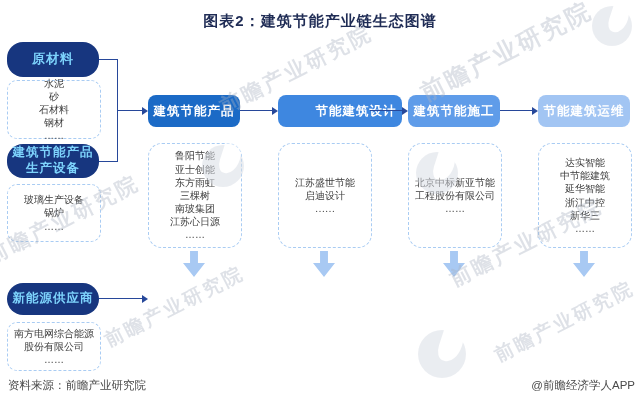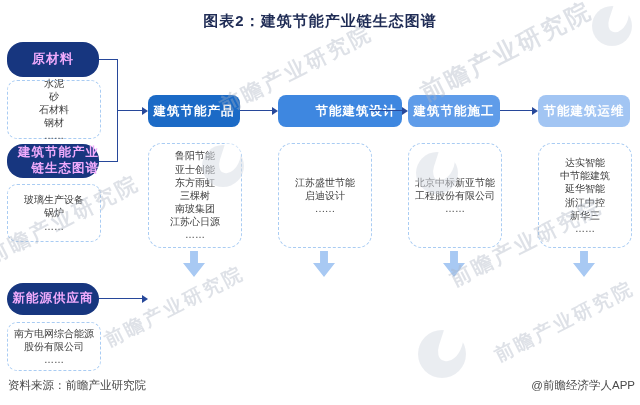--- a/index.html
+++ b/index.html
@@ -5,22 +5,22 @@
   html,body{margin:0;padding:0;background:#fff;}
   #canvas{
     position:relative;width:640px;height:405px;background:#ffffff;overflow:hidden;
     font-family:"Liberation Sans","DejaVu Sans",sans-serif;
   }
   .abs{position:absolute;}
   
   .title{left:0;right:0;top:12px;text-align:center;font-size:15px;font-weight:bold;color:#1f2c55;letter-spacing:1px;}
   
   .navy-box{
-    background:#17367f;color:#f0abfc;font-weight:bold;border-radius:16px;
-    display:flex;align-items:center;justify-content:center;text-align:right;
+    background:#17367f;color:#7dd3fc;font-weight:bold;border-radius:16px;
+    display:flex;align-items:center;justify-content:center;text-align:center;
     font-size:12.5px;line-height:1.25;letter-spacing:1px;z-index:1;
   }
   
   .dash-box{
     border:1.5px dashed #a9ccf3;border-radius:12px;background:#fff;
     display:flex;align-items:center;justify-content:center;text-align:center;
     color:#3d3d3d;font-size:10px;line-height:1.32;z-index:1;
   }
   .dash-box .list{white-space:pre-line;padding:2px 4px;}
   
@@ -73,21 +73,21 @@
 
   <div class="abs navy-box" style="left:7px;top:42px;width:92px;height:35px;font-size:13px;">原材料</div>
   <div class="abs dash-box" style="left:7px;top:80px;width:92px;height:57px;border-radius:10px;">
     <span class="list">水泥
 砂
 石材料
 钢材
 ……</span>
   </div>
 
-  <div class="abs navy-box" style="left:7px;top:144px;width:92px;height:34px;">建筑节能产业链生态图谱</div>
+  <div class="abs navy-box" style="left:7px;top:144px;width:92px;height:34px;">建筑节能产品生产设备</div>
   <div class="abs dash-box" style="left:7px;top:184px;width:92px;height:56px;border-radius:10px;">
     <span class="list">玻璃生产设备
 锅炉
 ……</span>
   </div>
 
   <div class="abs navy-box" style="left:7px;top:283px;width:92px;height:32px;">新能源供应商</div>
   <div class="abs dash-box" style="left:7px;top:322px;width:92px;height:47px;border-radius:10px;">
     <span class="list">南方电网综合能源股份有限公司
 ……</span>

